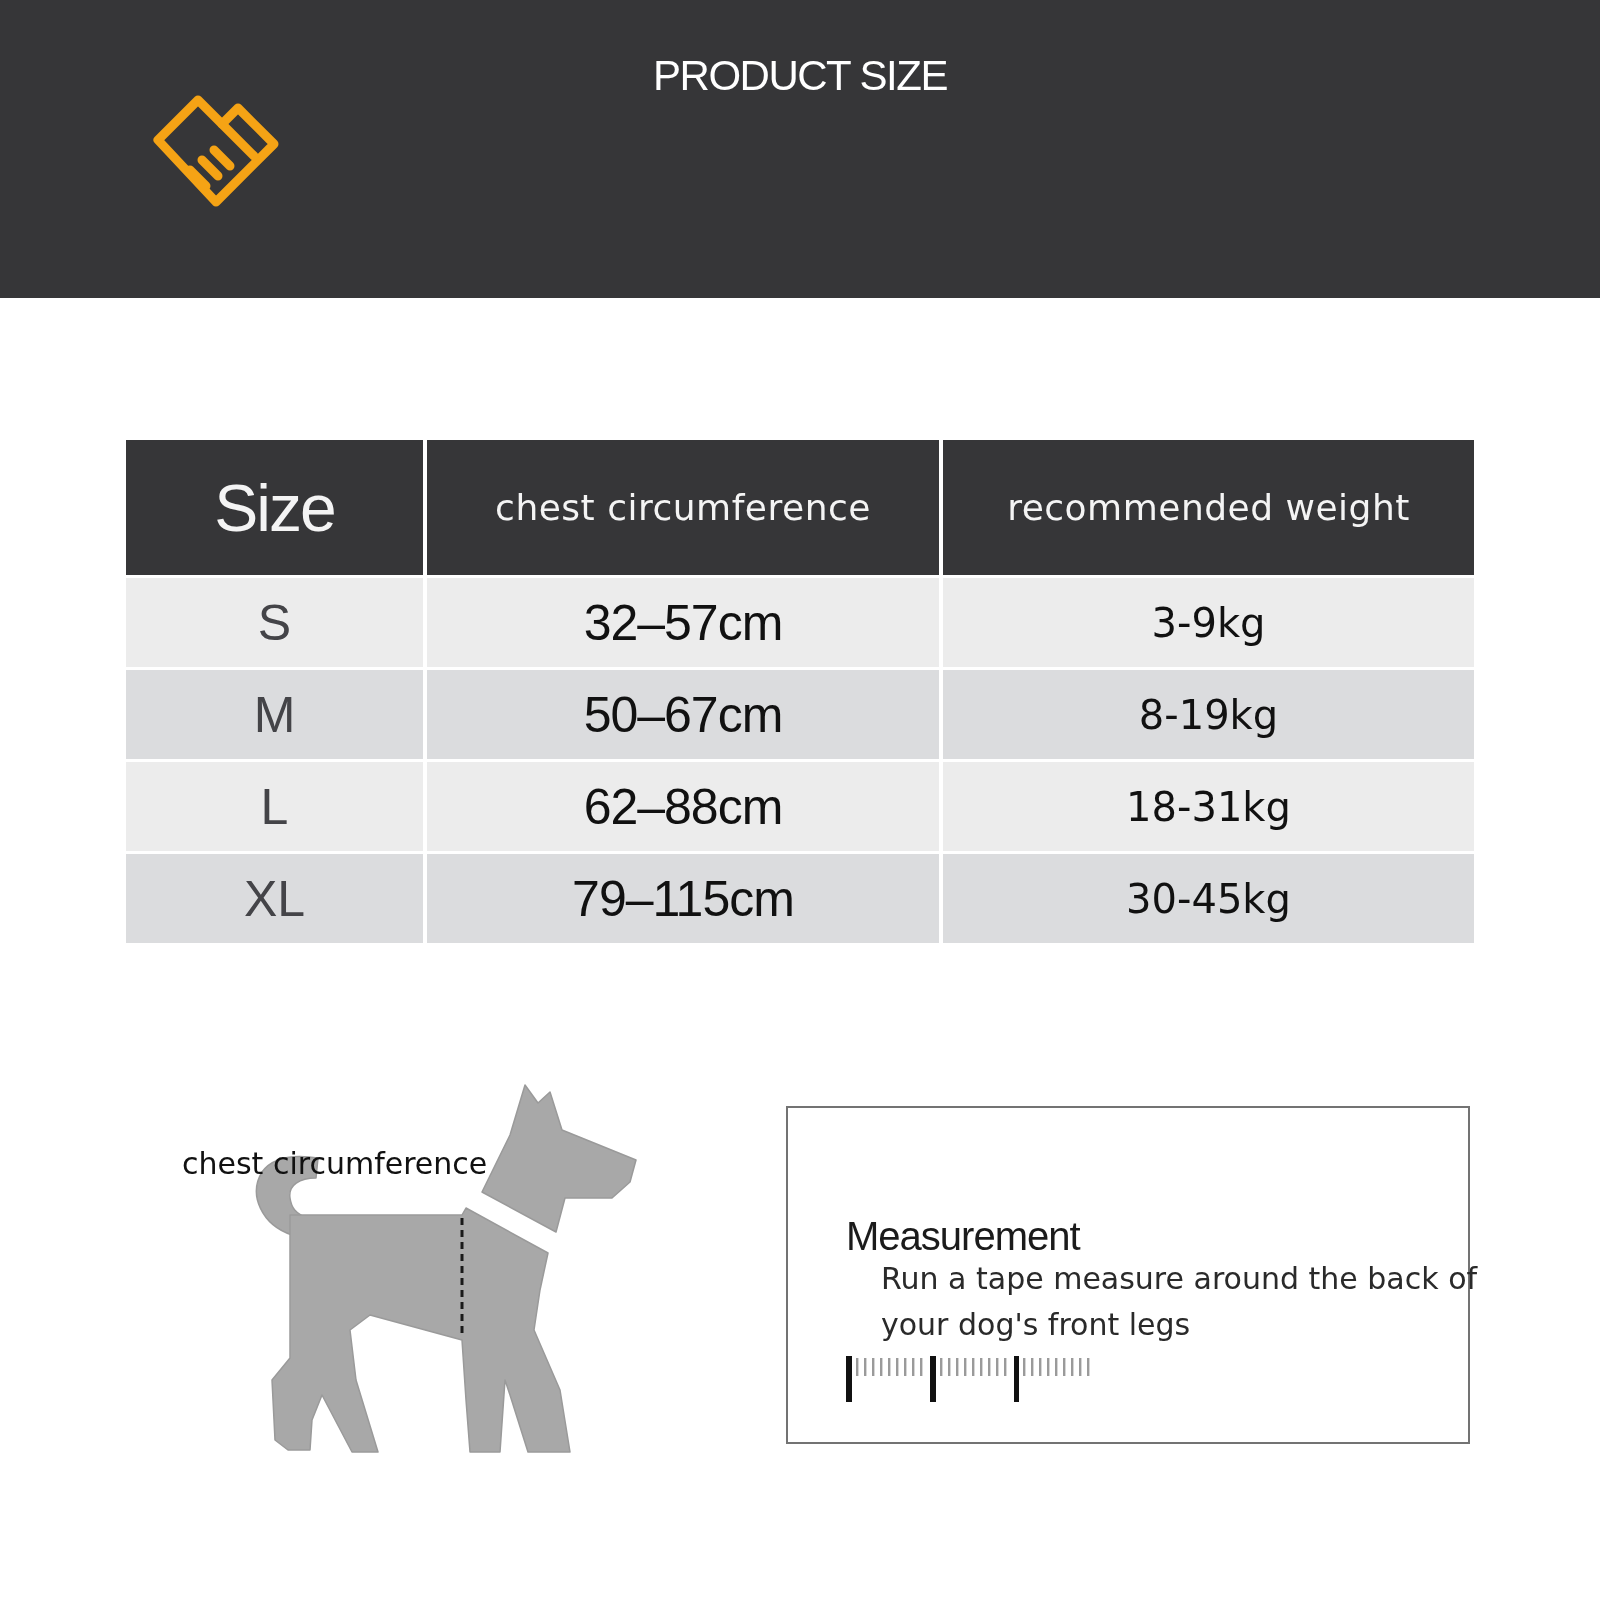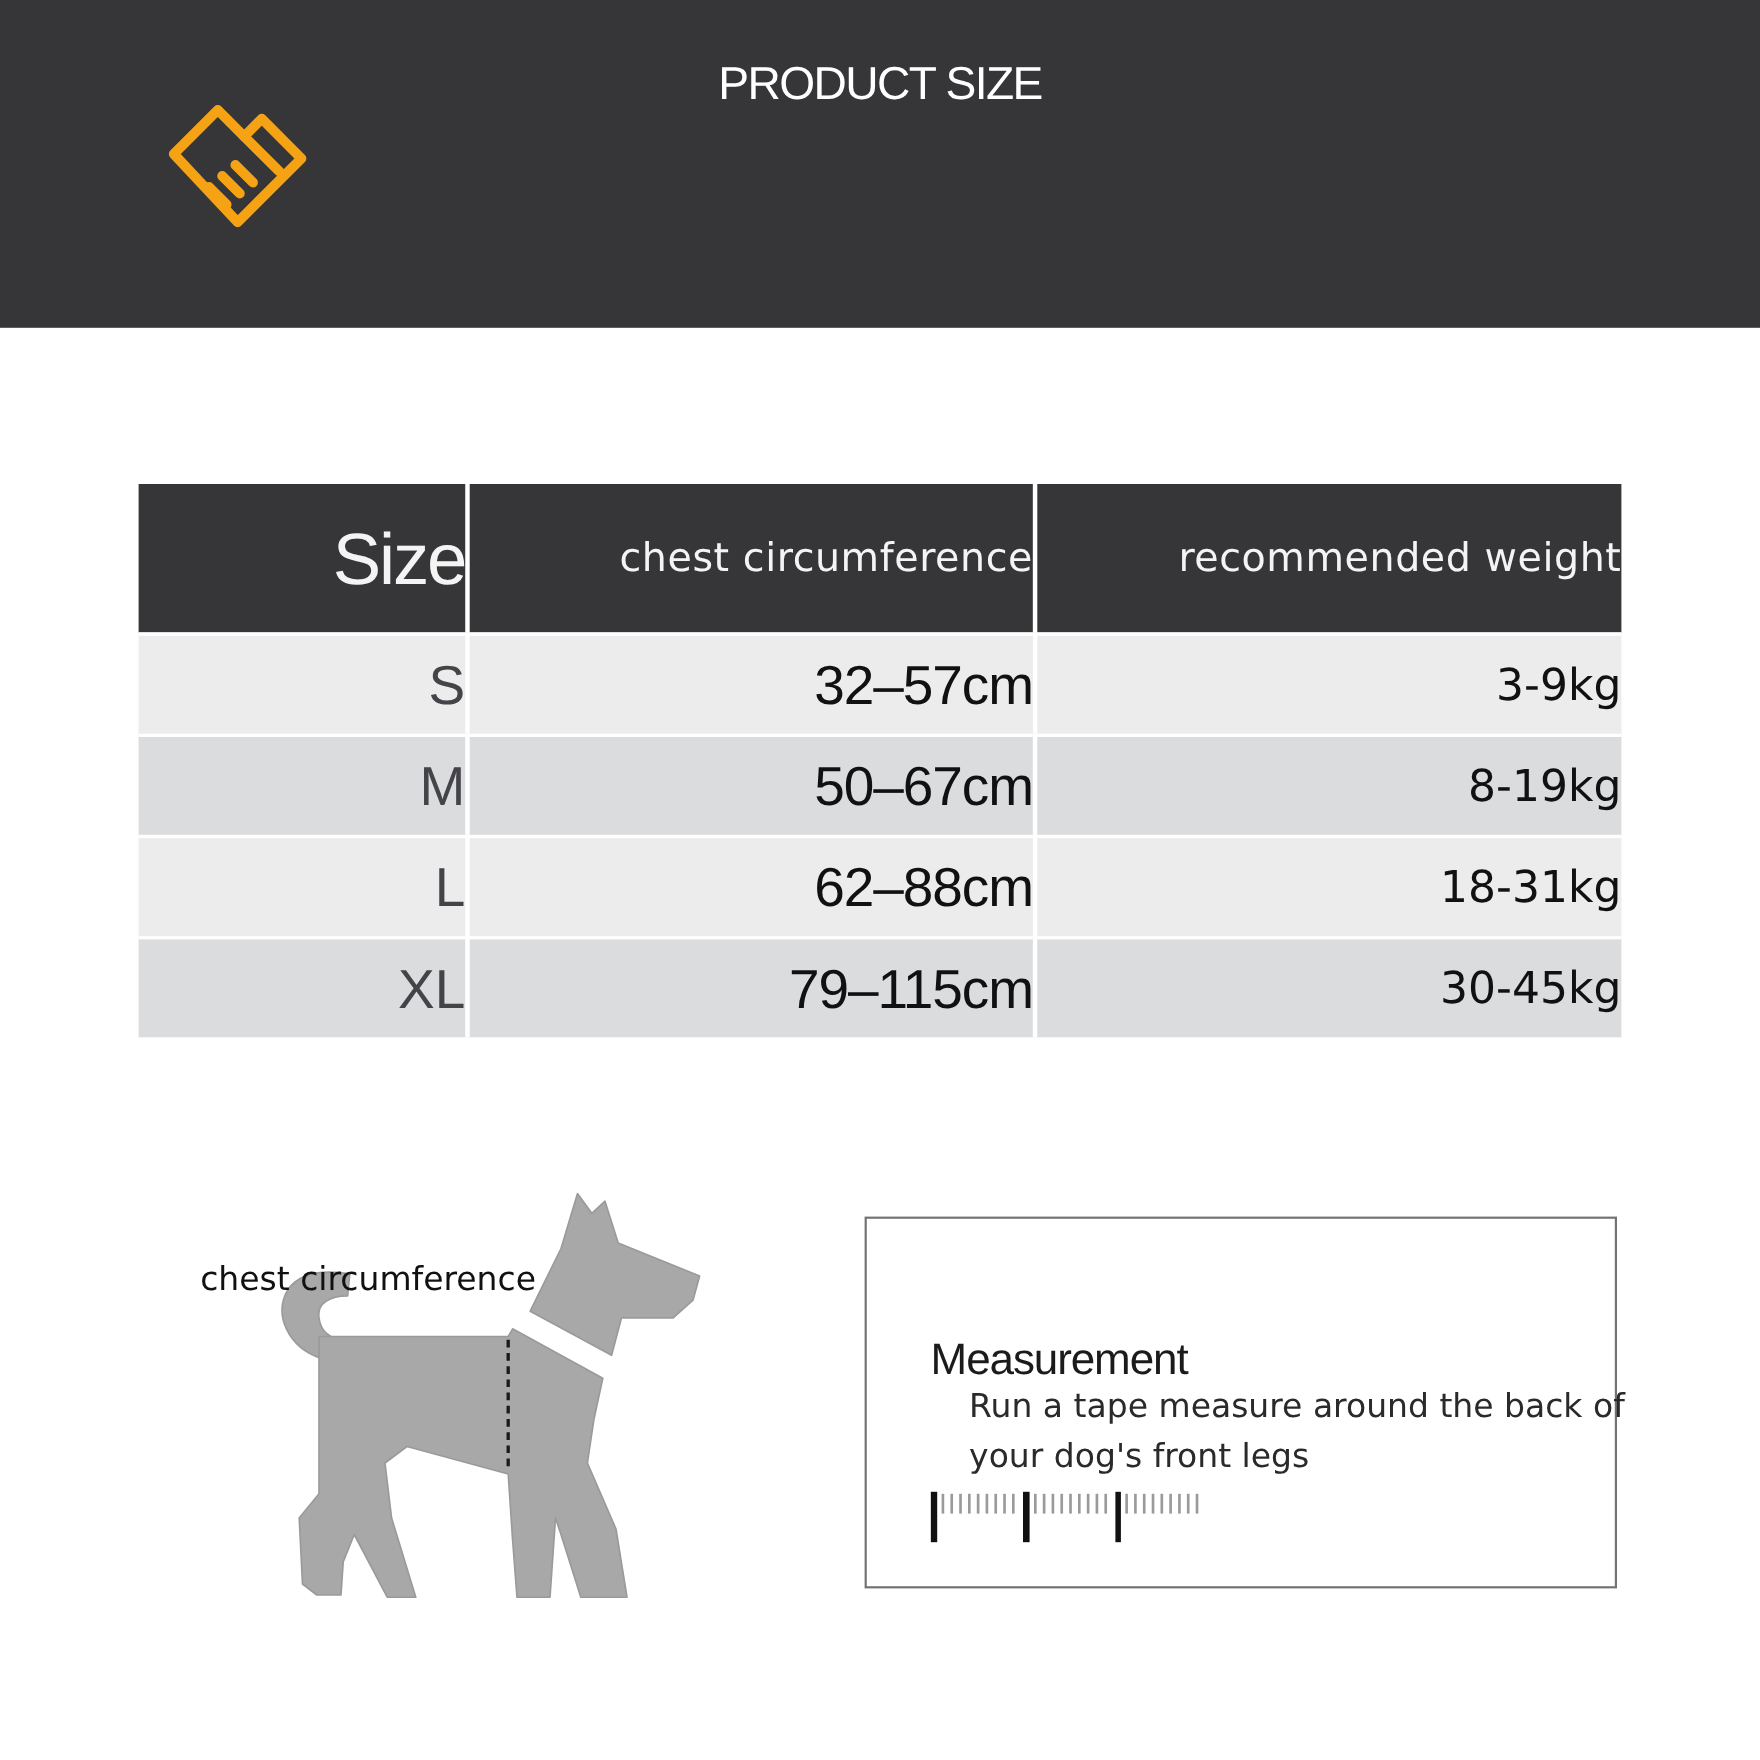--- a/index.html
+++ b/index.html
@@ -7,21 +7,21 @@
       font-family:"DejaVu Sans","Liberation Sans",sans-serif; }
     .header { position:absolute; left:0; top:0; width:1600px; height:298px; background:#363638; }
     .header-title { position:absolute; left:0; width:1600px; top:52px; text-align:center;
       color:#ffffff; font-family:"Liberation Sans",sans-serif; font-size:42px; letter-spacing:-1.5px;
       padding-left:0; }
     .header-title span { position:relative; left:0; }
     .logo { position:absolute; left:150px; top:92px; width:130px; height:118px; }
 
     .size-table { position:absolute; left:126px; top:440px; width:1348px; border-collapse:separate;
       border-spacing:0; }
-    .size-table th, .size-table td { padding:0; text-align:right; vertical-align:middle; }
+    .size-table th, .size-table td { padding:0; text-align:center; vertical-align:middle; }
     .size-table th { background:#363638; color:#f4f4f4; height:135px; font-weight:normal; }
     .size-table th + th, .size-table td + td { border-left:4px solid #ffffff; }
     .size-table tbody td { border-top:3px solid #ffffff; }
     .col-size { width:297px; }
     .col-chest { width:512px; }
     .th-size { font-family:"Liberation Sans",sans-serif; font-size:66px; letter-spacing:-2px; }
     .th-small { font-size:36px; letter-spacing:0.5px; }
     .row-light td { background:#ececec; }
     .row-dark td { background:#dbdcde; }
     .size-table tbody tr { height:92px; }

